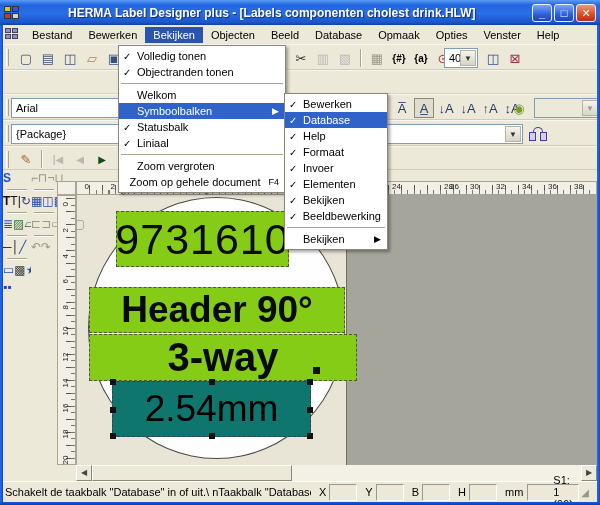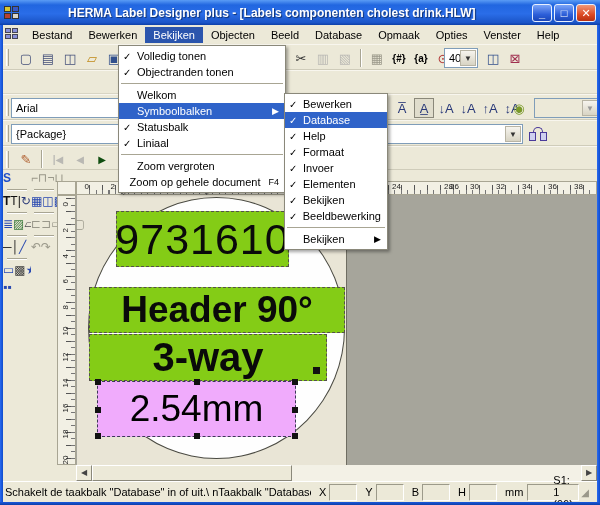--- a/index.html
+++ b/index.html
@@ -78,22 +78,22 @@
      background-size:4px 100%,9px 100%; background-repeat:no-repeat; background-position:right 2px,right 2px; }
   .v-ruler .num { position:absolute; left:1px; width:12px; font-size:8px; color:#222; transform:rotate(-90deg); }
 
   .viewport { position:absolute; left:76px; top:195px; width:521px; height:270px; background:#a6a59b; overflow:hidden; z-index:4; }
   .page { position:absolute; left:1px; top:0; width:270px; height:270px; background:#e9e5d6; border-right:1px solid #6f6d62; }
   .circle { position:absolute; left:11px; top:2px; width:257px; height:262px; background:#fefefe; border:1px solid #4a4a42; border-radius:50%; }
   .frame { position:absolute; background:#84cc16; border:1px dashed #55524a; display:flex; align-items:center; justify-content:center;
      color:#0a0a0a; white-space:nowrap; overflow:visible; }
   .f-code { left:39px; top:16px; width:173px; height:56px; font-size:43px; letter-spacing:1px; }
   .f-header { left:12px; top:92px; width:256px; height:46px; font-size:37px; font-weight:bold; }
-  .f-line2 { left:12px; top:139px; width:238px; height:47px; font-size:40px; font-weight:bold; }
-  .sel { position:absolute; left:20px; top:186px; width:199px; height:56px; border:1px dashed #3a3a55; background:#f0abfc;
+  .f-line2 { left:12px; top:139px; width:268px; height:47px; font-size:40px; font-weight:bold; }
+  .sel { position:absolute; left:35px; top:186px; width:199px; height:56px; border:1px dashed #3a3a55; background:#0f766e;
      display:flex; align-items:center; justify-content:center; font-size:37px; }
   .hdl { position:absolute; width:6px; height:6px; background:#111; }
   .anchor { position:absolute; left:236px; top:172px; width:7px; height:7px; background:#111; }
 
   .h-scroll { position:absolute; left:76px; top:465px; width:521px; height:16px; background:#f3f1e6; z-index:5; display:flex; }
   .sbtn { width:16px; height:16px; background:#ece9d8; border:1px solid; border-color:#fff #8a887a #8a887a #fff; font-size:8px; line-height:14px; text-align:center; color:#444; }
   .sthumb { width:200px; height:16px; background:#ece9d8; border:1px solid; border-color:#fff #8a887a #8a887a #fff; }
   .strack { flex:1; }
 
   

